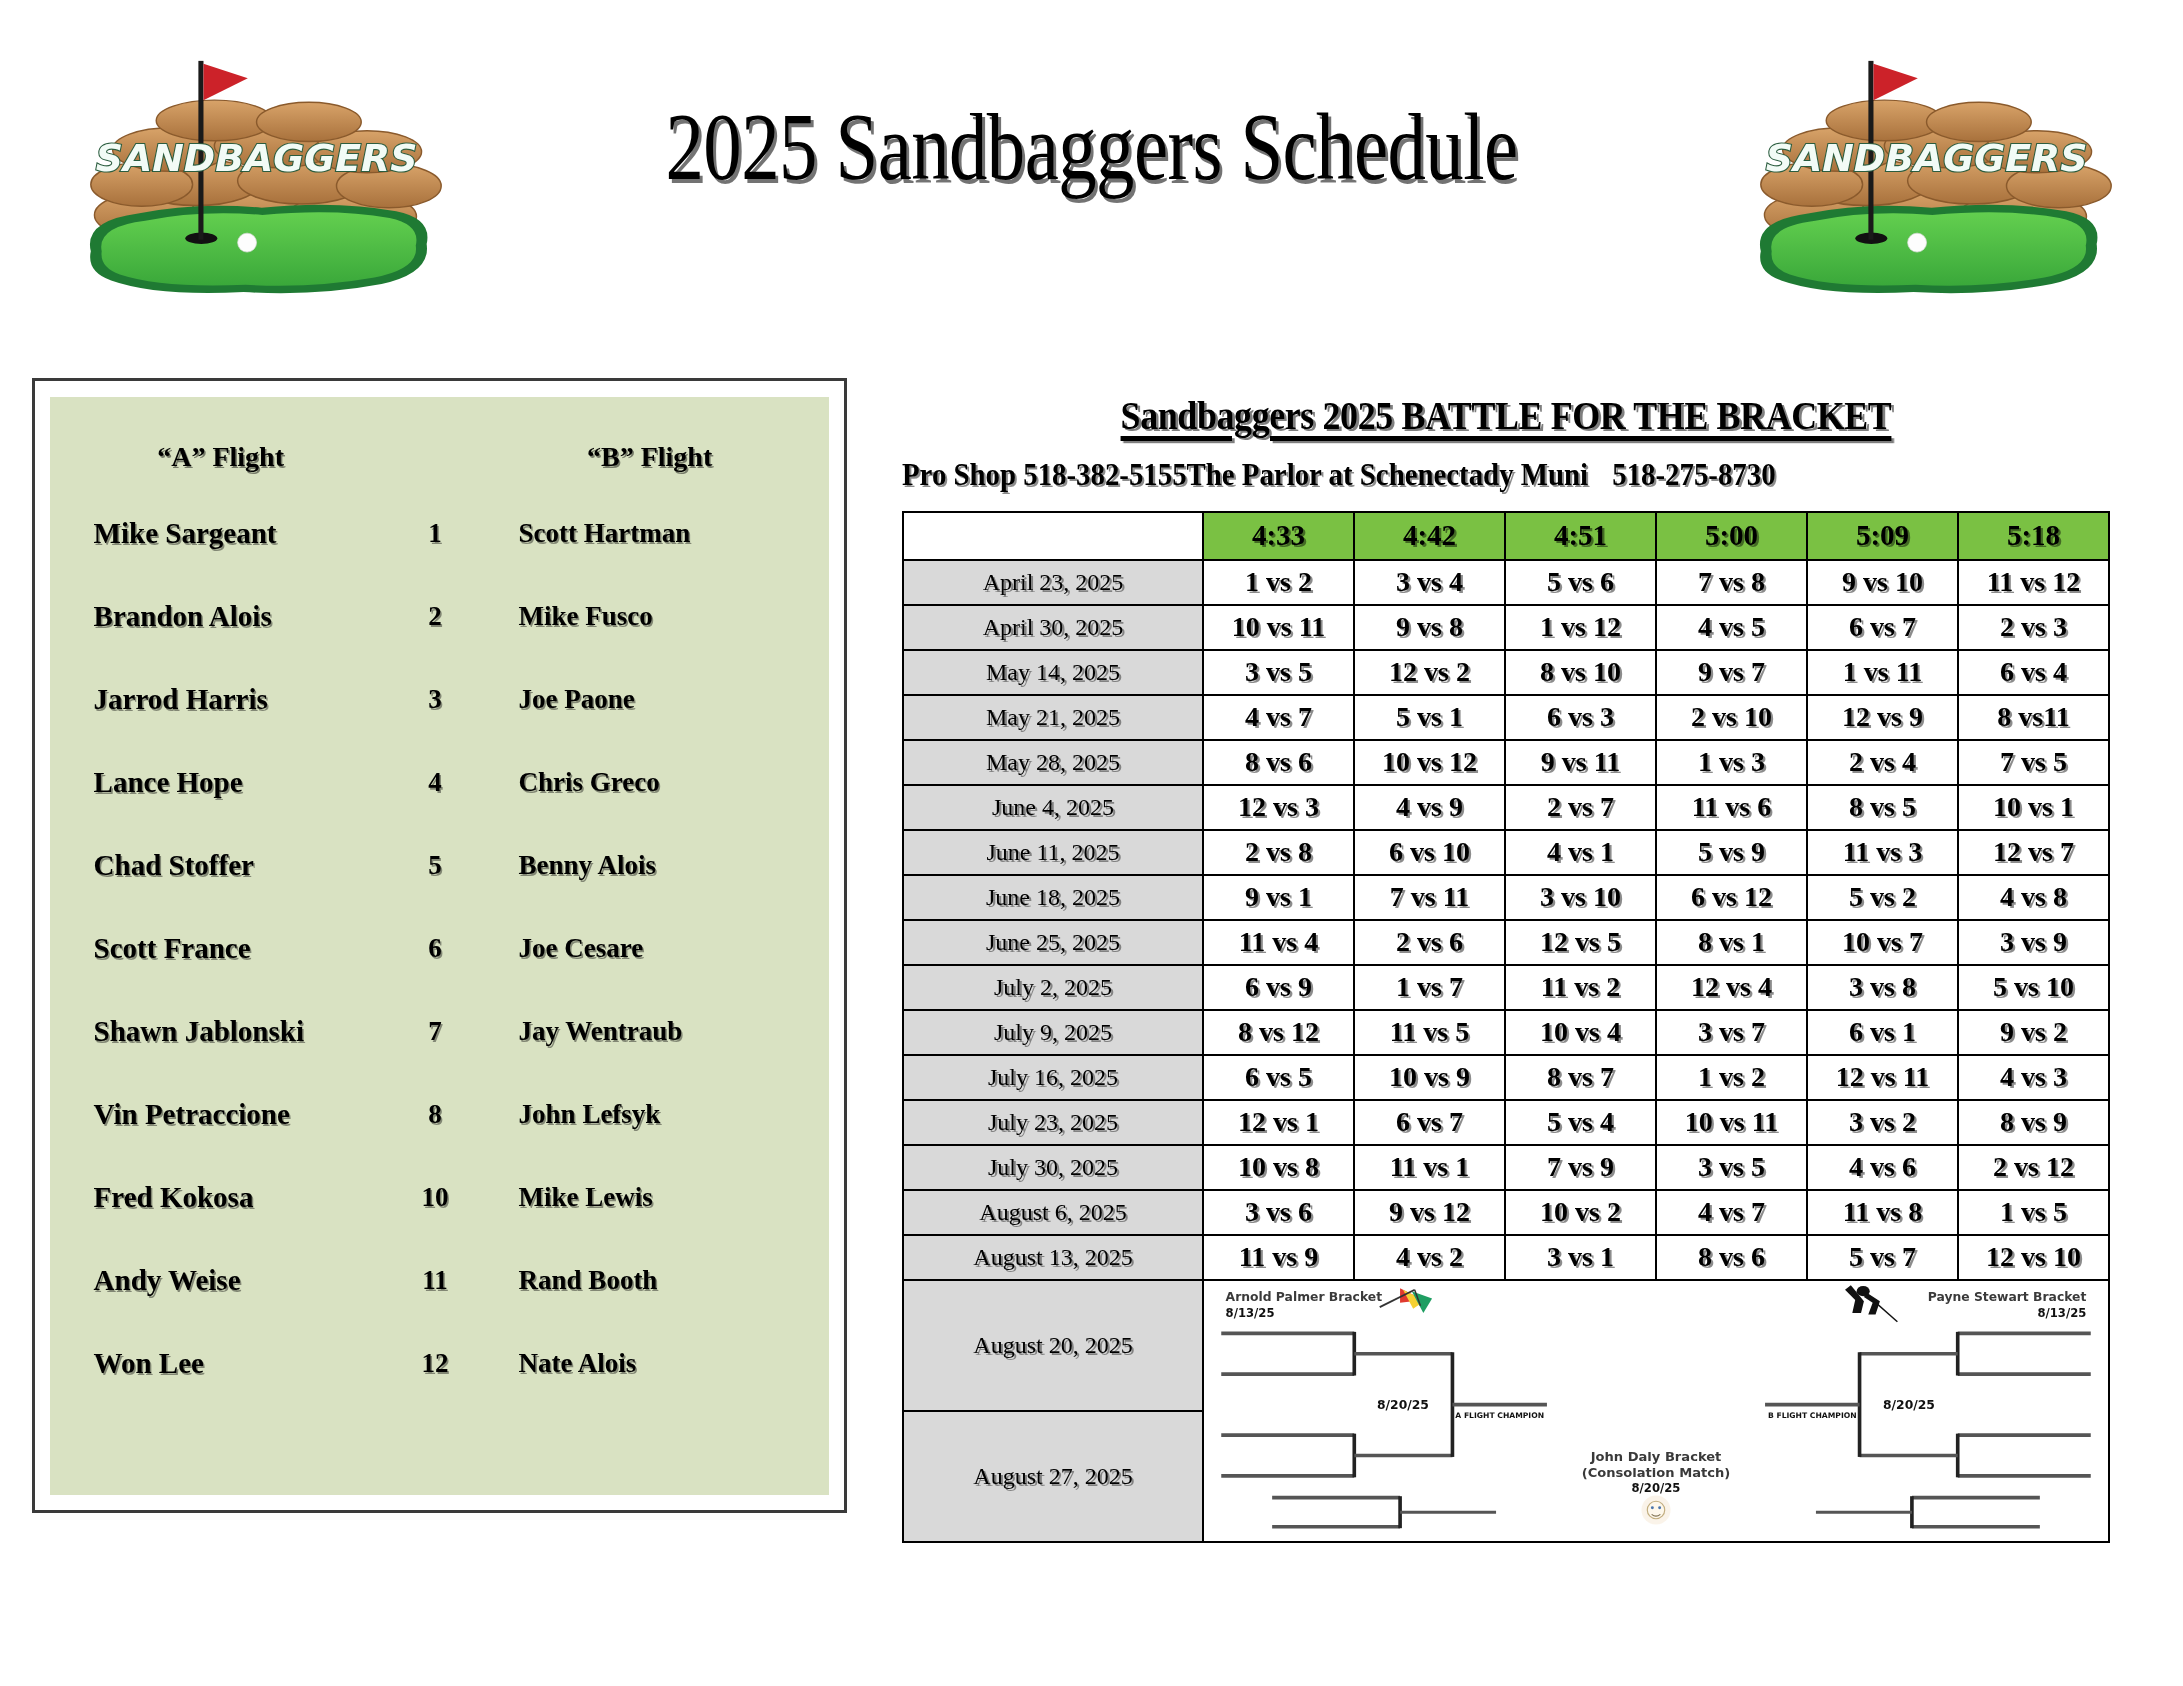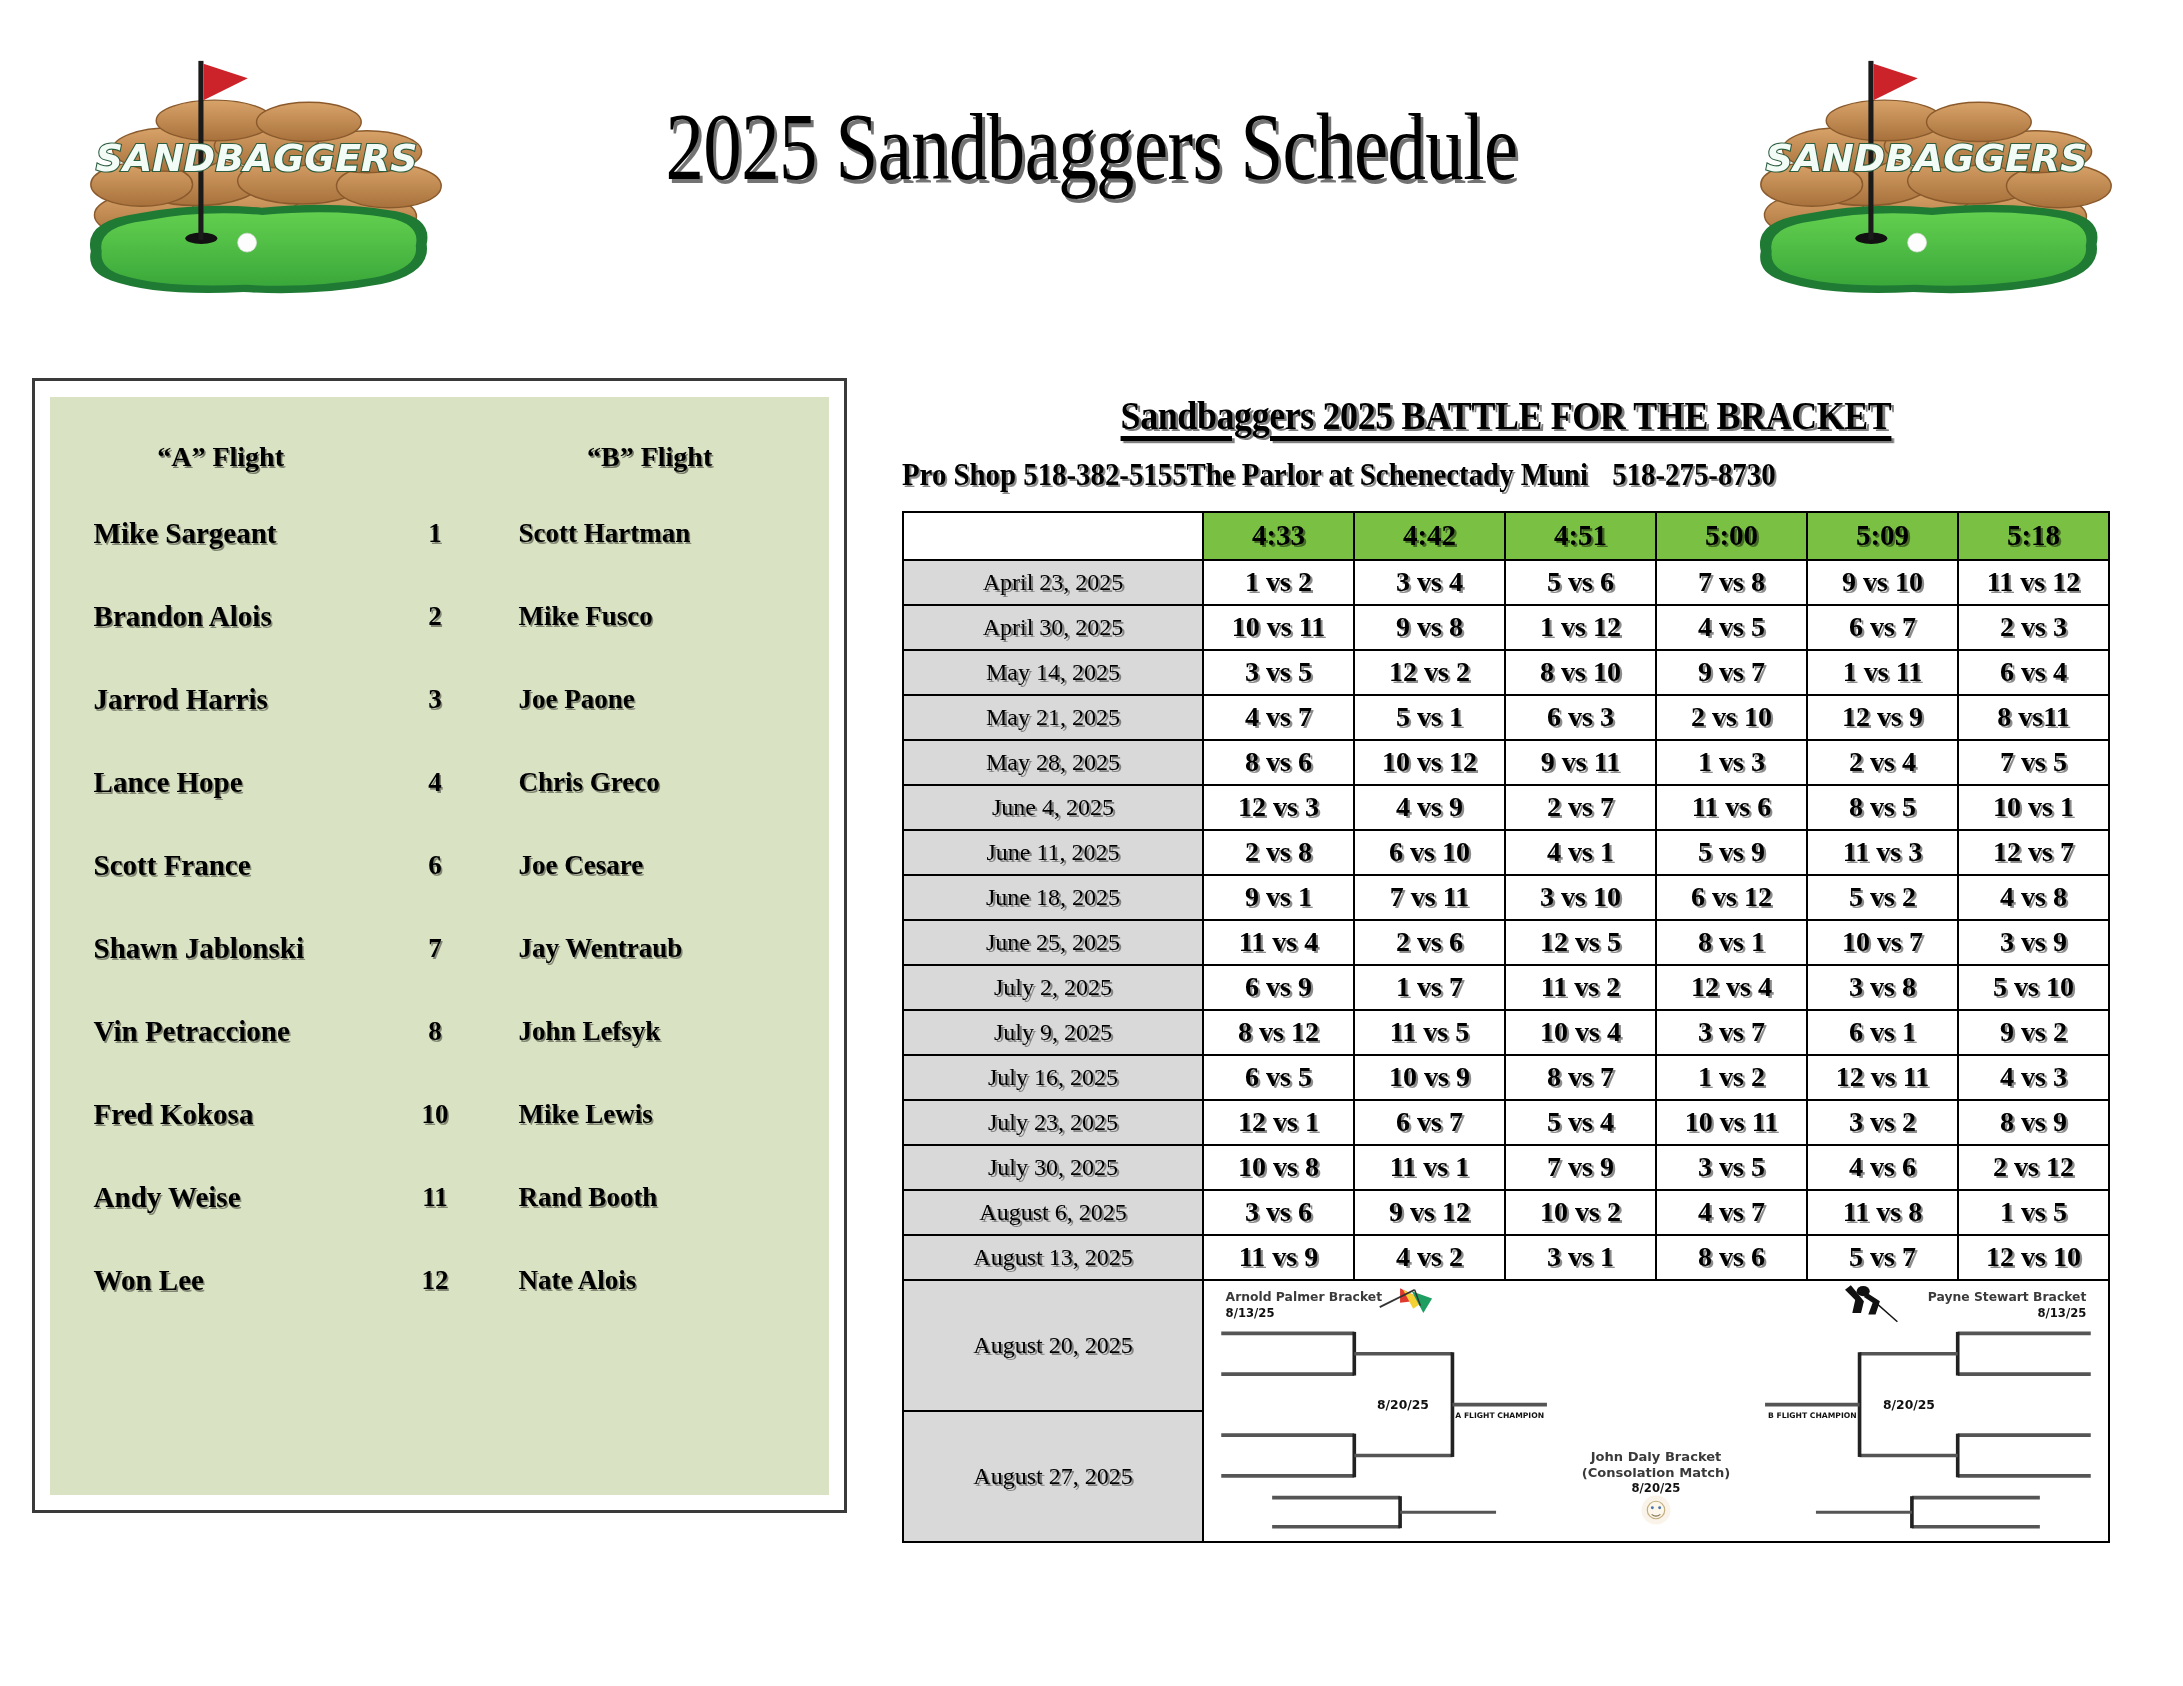--- a/index.html
+++ b/index.html
@@ -257,20 +257,25 @@
           <div class="nm-a">Jarrod Harris</div>
           <div class="seed">3</div>
           <div class="nm-b">Joe Paone</div>
         </div>
         <div class="roster-row">
           <div class="nm-a">Lance Hope</div>
           <div class="seed">4</div>
           <div class="nm-b">Chris Greco</div>
         </div>
         <div class="roster-row">
+          <div class="nm-a">Chad Stoffer</div>
+          <div class="seed">5</div>
+          <div class="nm-b">Benny Alois</div>
+        </div>
+        <div class="roster-row">
           <div class="nm-a">Scott France</div>
           <div class="seed">6</div>
           <div class="nm-b">Joe Cesare</div>
         </div>
         <div class="roster-row">
           <div class="nm-a">Shawn Jablonski</div>
           <div class="seed">7</div>
           <div class="nm-b">Jay Wentraub</div>
         </div>
         <div class="roster-row">

